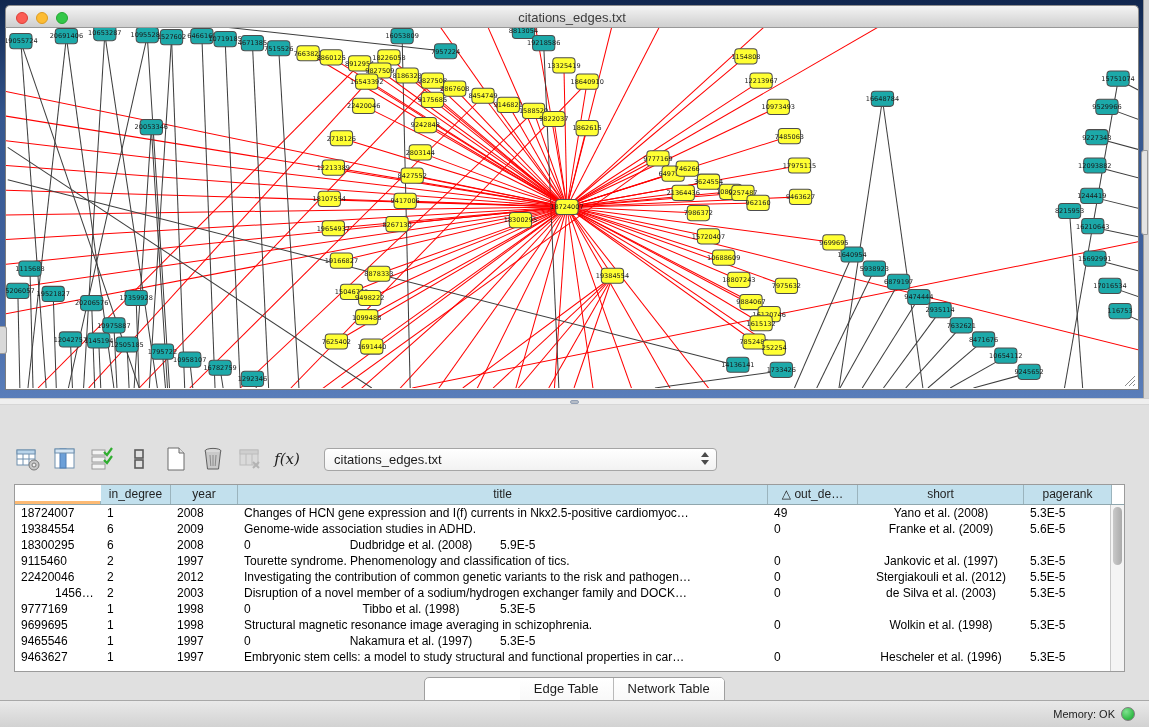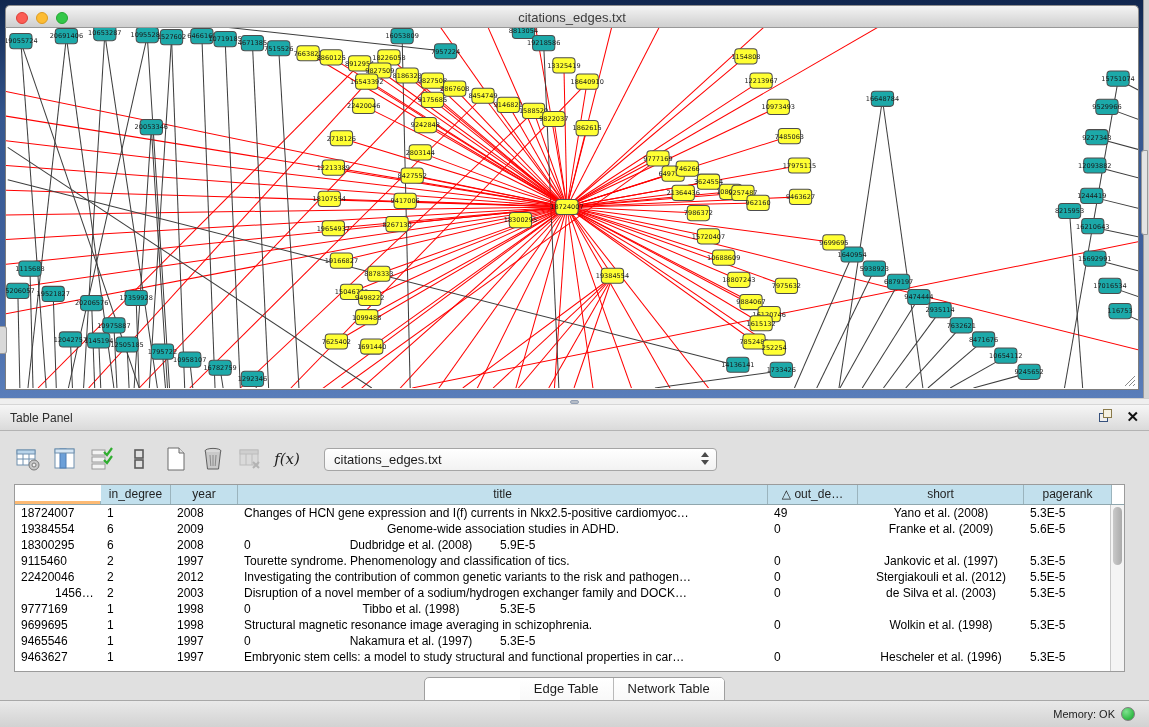--- a/index.html
+++ b/index.html
@@ -515,30 +515,20 @@
 </div>
 <div id="right-sliver"></div>
 <div id="right-tab"></div>
 <div id="left-tab"></div>
 
 <div id="splitter">
   <div class="dimple"></div>
 </div>
 
 <div id="table-panel">
-  <div id="tp-header">
-    <div class="tp-title">Table Panel</div>
-    <div class="hdr-btns">
-      <span class="float-icon">
-          <span class="sq1"></span>
-          <span class="sq2"></span>
-        </span>
-      <span class="close-x">✕</span>
-    </div>
-  </div>
 
   <div id="tp-toolbar">
     <span class="tool">
       <svg width="26" height="26">
           <rect x="2" y="4" width="18" height="15" fill="#fff" stroke="#6f8fae"></rect>
           <rect x="2" y="4" width="18" height="4" fill="#b9d4ea" stroke="#6f8fae"></rect>
           <line x1="8" y1="8" x2="8" y2="19" stroke="#6f8fae"></line>
           <line x1="14" y1="8" x2="14" y2="19" stroke="#6f8fae"></line>
           <line x1="2" y1="13" x2="20" y2="13" stroke="#6f8fae"></line>
           <circle cx="19" cy="19" r="5" fill="#c7c7c7" stroke="#7a7a7a"></circle>
@@ -618,21 +608,21 @@
           <div class="td" style="width: 67px; text-align: left;">2008</div>
           <div class="td" style="width: 530px; text-align: left;">Changes of HCN gene expression and I(f) currents in Nkx2.5-positive cardiomyoc…</div>
           <div class="td" style="width: 90px; text-align: left;">49</div>
           <div class="td" style="width: 166px; text-align: center;">Yano et al. (2008)</div>
           <div class="td" style="width: 88px; text-align: left;">5.3E-5</div>
         </div>
         <div class="trow">
           <div class="td" style="width: 86px; text-align: left;">19384554</div>
           <div class="td" style="width: 70px; text-align: left;">6</div>
           <div class="td" style="width: 67px; text-align: left;">2009</div>
-          <div class="td" style="width: 530px; text-align: center;">Genome-wide association studies in ADHD.</div>
+          <div class="td" style="width: 530px; text-align: left;">Genome-wide association studies in ADHD.</div>
           <div class="td" style="width: 90px; text-align: left;">0</div>
           <div class="td" style="width: 166px; text-align: center;">Franke et al. (2009)</div>
           <div class="td" style="width: 88px; text-align: left;">5.6E-5</div>
         </div>
         <div class="trow">
           <div class="td" style="width: 86px; text-align: left;">18300295</div>
           <div class="td" style="width: 70px; text-align: left;">6</div>
           <div class="td" style="width: 67px; text-align: left;">2008</div>
           <div class="td" style="width: 90px; text-align: left;">0</div>
           <div class="td" style="width: 166px; text-align: center;">Dudbridge et al. (2008)</div>

